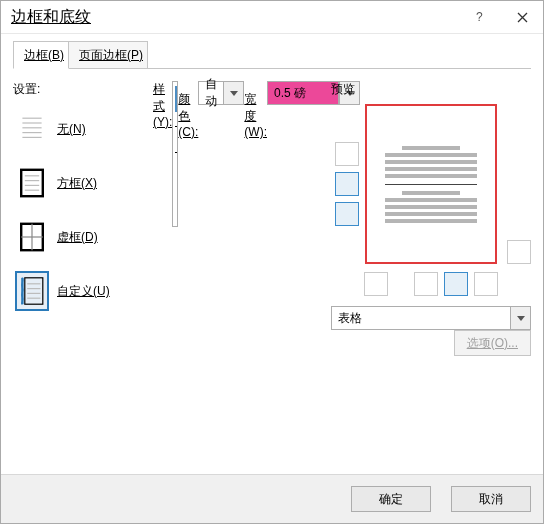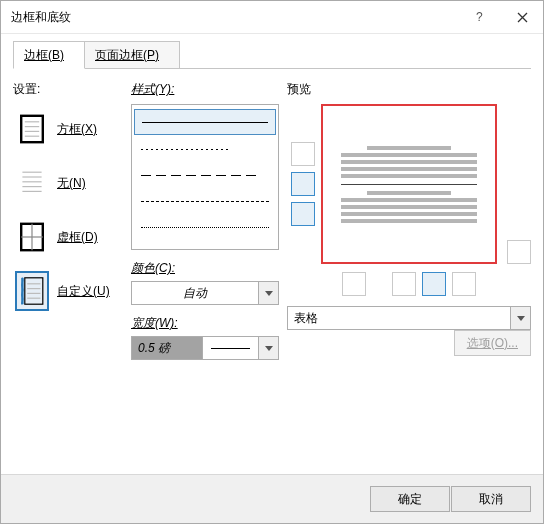--- a/index.html
+++ b/index.html
@@ -19,55 +19,55 @@
     border: 1px solid #aaa;
   }
   .title-bar {
     height: 32px;
     display: flex;
     align-items: center;
     padding-left: 10px;
     background: #ffffff;
     border-bottom: 1px solid #e8e8e8;
   }
-  .title-bar .title { flex: 1; font-size: 12px; }
+  .title-bar .title { flex: 1; font-size: 16px; text-decoration: underline; }
   .title-btn {
     width: 42px; height: 32px;
     display: flex; align-items: center; justify-content: center;
     color: #555;
   }
   .content { flex: 1; padding: 8px 12px 0 12px; display:flex; flex-direction:column; }
   .tabs {
     display: flex;
     height: 26px;
     align-items: flex-end;
     border-bottom: 1px solid #c5c5c5;
   }
   .tab {
-    padding: 5px 20px 4px 10px;
+    padding: 5px 4px 4px 10px;
     border: 1px solid #c5c5c5;
     border-bottom: none;
     margin-right: -1px;
     background: #f6f6f6;
     font-size: 12px;
     position: relative;
   }
   .tab.active {
     background: #ffffff;
     border-bottom: 1px solid #ffffff;
     margin-bottom: -1px;
   }
   .panel {
     flex: 1;
     display: flex;
     padding-top: 12px;
-    gap: 8px;
+    gap: 30px;
   }
   .col-settings { width: 110px; display:flex; flex-direction:column; }
-  .col-style    { width: 148px; display:flex; flex-direction:column;font-style:italic; }
+  .col-style    { width: 148px; display:flex; flex-direction:row; }
   .col-preview  { flex: 1; display:flex; flex-direction:column; }
   .section-label { margin-bottom: 6px; }
   .setting-item {
     display: flex; align-items: center; gap: 8px;
     height: 50px; margin-bottom: 4px;
     padding-left: 2px;
   }
   .setting-icon {
     width: 34px; height: 40px;
     display:flex; align-items:center; justify-content:center;
@@ -110,21 +110,21 @@
   }
   .dropdown .btn {
     width:20px; height:24px; border:1px solid #adadad; border-left:none;
     background:#efefef; display:flex; align-items:center; justify-content:center;
     box-sizing:border-box;
   }
   .chev { width:0;height:0;border-left:4px solid transparent;border-right:4px solid transparent;border-top:5px solid #555;}
 
   .width-row { display:flex; gap:0; }
   .width-row .val {
-    flex: 0 0 58px; height:22px; border:1px solid #adadad; background:#a3a3a3;
+    flex: 0 0 58px; height:22px; border:1px solid #adadad; background:#ec4899;
     display:flex; align-items:center; padding:0 6px;
   }
   .width-row .sample {
     flex:1; height:22px; border:1px solid #adadad; border-left:none; background:#fff;
     display:flex; align-items:center; justify-content:center;
   }
   .width-row .btn {
     width:20px; height:24px; border:1px solid #adadad; border-left:none;
     background:#efefef; display:flex; align-items:center; justify-content:center;
     box-sizing:border-box;
@@ -162,21 +162,21 @@
     height:24px; padding:0 12px; border:1px solid #c5c5c5; background:#f3f3f3;
     color:#a0a0a0;
     display:flex; align-items:center;
   }
 
   .button-bar {
     height:48px;
     background:#f0f0f0;
     border-top:1px solid #d8d8d8;
     display:flex; align-items:center; justify-content:flex-end;
-    gap:1px; padding:0 12px;
+    gap:20px; padding:0 12px;
   }
   .dlg-btn {
     height:24px; width:78px; border:1px solid #adadad;
     background:#e9e9e9; font-size:12px;
     display:flex; align-items:center; justify-content:center;
   }
 
   
   .si svg { width:30px; height:36px; }
 </style>
@@ -207,49 +207,49 @@
       </div>
       <div class="tab">
         <span class="under">页面边框(P)</span>
       </div>
     </div>
 
     <div class="panel">
 
       <div class="col-settings">
         <div class="section-label">设置:</div>
+
+        <div class="setting-item">
+          <div class="setting-icon si">
+            <svg viewBox="0 0 24 30">
+                <g stroke="#bcbcbc">
+                  <line x1="4" y1="6" x2="20" y2="6"></line>
+                  <line x1="4" y1="10" x2="20" y2="10"></line>
+                  <line x1="4" y1="14" x2="20" y2="14"></line>
+                  <line x1="4" y1="18" x2="20" y2="18"></line>
+                  <line x1="4" y1="22" x2="20" y2="22"></line>
+                </g>
+              </svg>
+          </div>
+          <span class="under">无(N)</span>
+        </div>
 
         <div class="setting-item">
           <div class="setting-icon si">
             <svg viewBox="0 0 24 30">
                 <rect x="3" y="4" width="18" height="22" fill="none" stroke="#000" stroke-width="2"></rect>
                 <g stroke="#bcbcbc">
                   <line x1="6" y1="9" x2="18" y2="9"></line>
                   <line x1="6" y1="13" x2="18" y2="13"></line>
                   <line x1="6" y1="17" x2="18" y2="17"></line>
                   <line x1="6" y1="21" x2="18" y2="21"></line>
                 </g>
               </svg>
           </div>
           <span class="under">方框(X)</span>
-        </div>
-
-        <div class="setting-item">
-          <div class="setting-icon si">
-            <svg viewBox="0 0 24 30">
-                <g stroke="#bcbcbc">
-                  <line x1="4" y1="6" x2="20" y2="6"></line>
-                  <line x1="4" y1="10" x2="20" y2="10"></line>
-                  <line x1="4" y1="14" x2="20" y2="14"></line>
-                  <line x1="4" y1="18" x2="20" y2="18"></line>
-                  <line x1="4" y1="22" x2="20" y2="22"></line>
-                </g>
-              </svg>
-          </div>
-          <span class="under">无(N)</span>
         </div>
 
 
         <div class="setting-item">
           <div class="setting-icon si">
             <svg viewBox="0 0 24 30">
                 <rect x="3" y="4" width="18" height="22" fill="none" stroke="#000" stroke-width="2"></rect>
                 <line x1="12" y1="4" x2="12" y2="26" stroke="#888"></line>
                 <line x1="3" y1="15" x2="21" y2="15" stroke="#888"></line>
               </svg>

